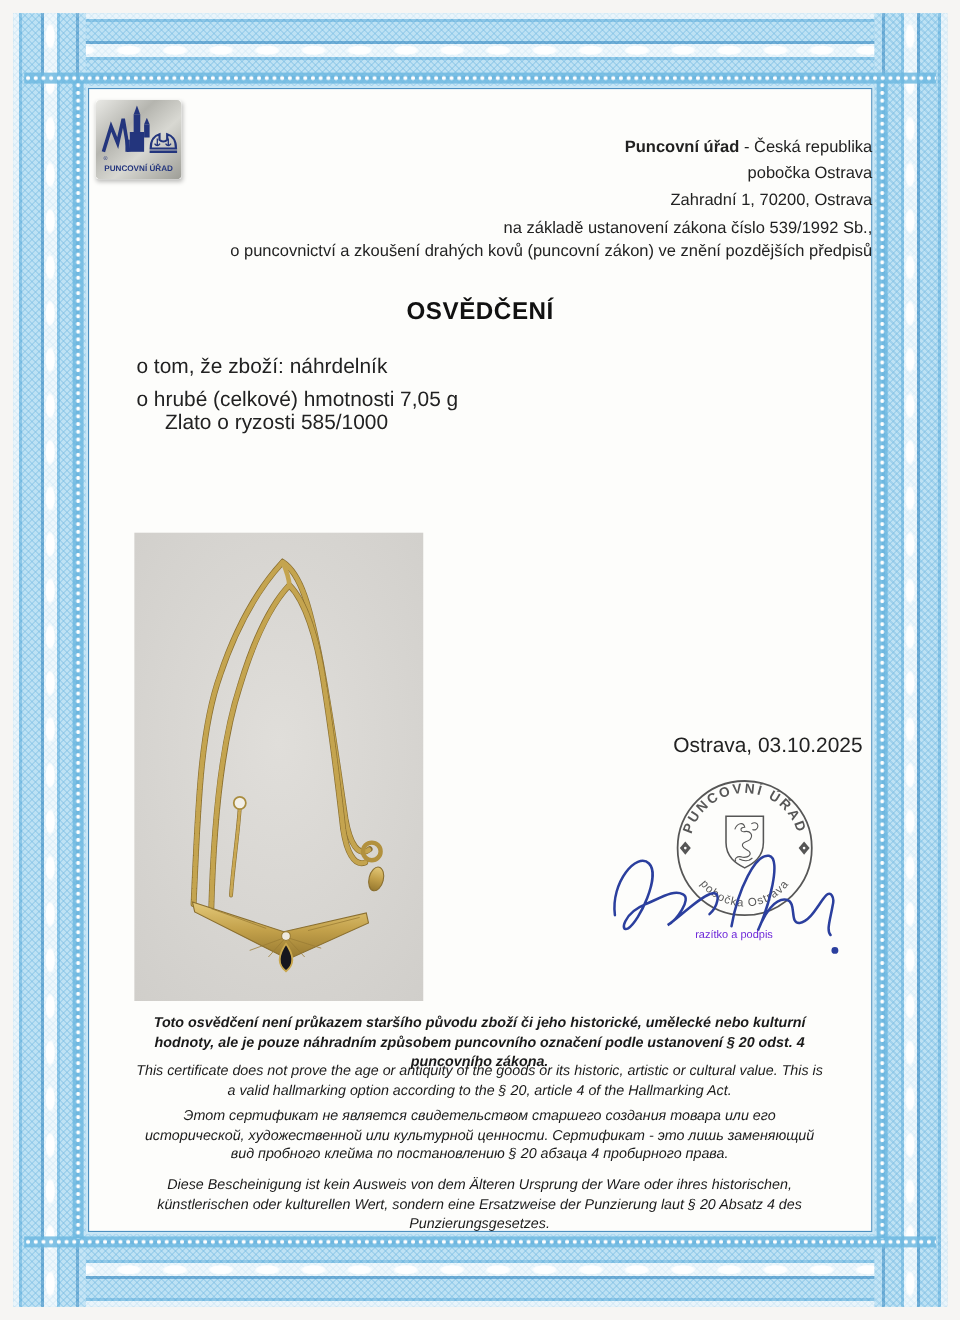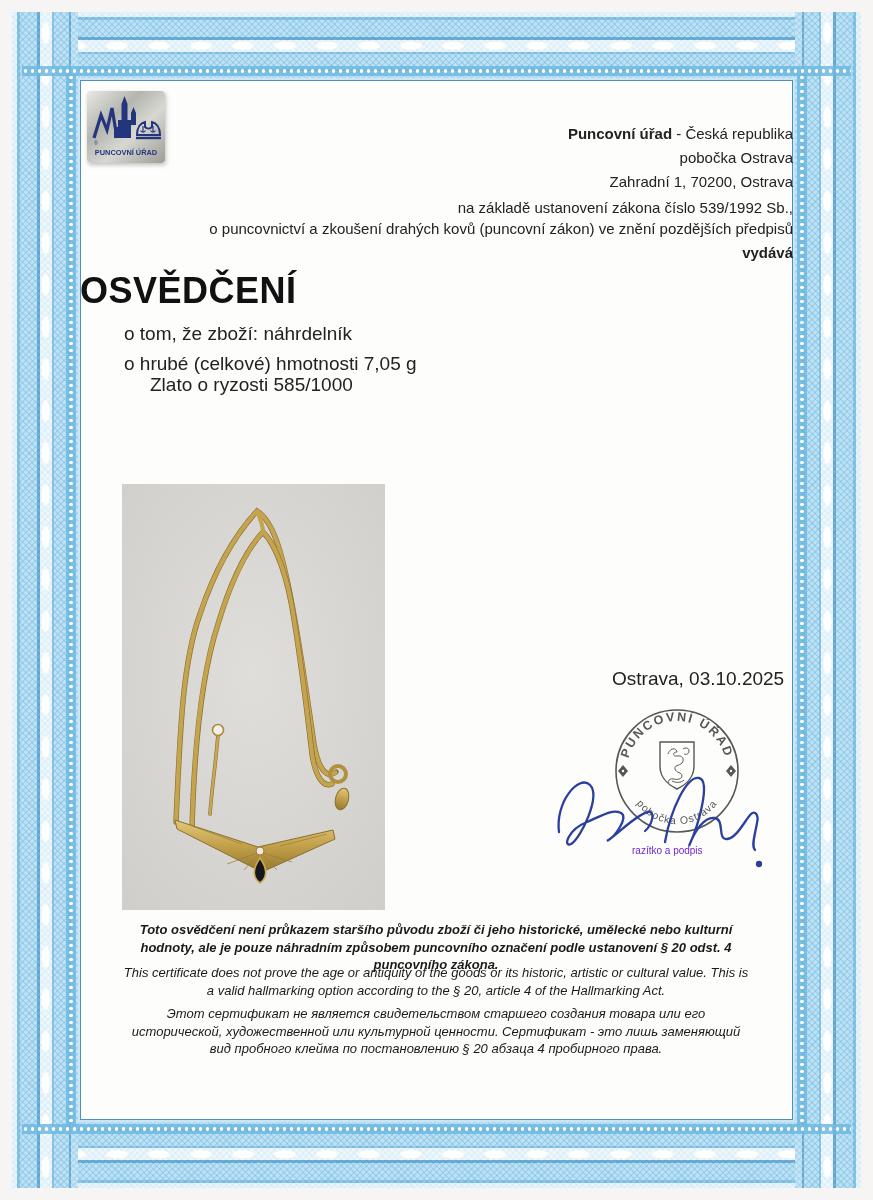--- a/index.html
+++ b/index.html
@@ -51,21 +51,21 @@
   .dots{position:absolute;z-index:2;background-color:rgba(110,185,225,.85);
     background-image:radial-gradient(circle 2px at 50% 50%, #ffffff 0 1.5px, rgba(255,255,255,0) 2.1px);}
   .dots-top{left:22px;right:22px;top:66px;height:10px;background-size:7px 10px;}
   .dots-bottom{left:22px;right:22px;bottom:66px;height:10px;background-size:7px 10px;}
   .dots-left{top:74px;bottom:74px;left:66px;width:10px;background-size:10px 7px;}
   .dots-right{top:74px;bottom:74px;right:66px;width:10px;background-size:10px 7px;}
   .paper{position:absolute;inset:80px;background:#fdfdfb;border:1px solid #4c8fc0;z-index:3;}
   .content{position:absolute;inset:0;z-index:4;}
   
   .hline{position:absolute;left:80px;right:80px;text-align:right;font-size:15px;color:#222;}
-  .doc-title{position:absolute;left:80px;right:80px;text-align:left;font-size:36px;font-weight:bold;letter-spacing:.5px;color:#111;}
+  .doc-title{position:absolute;left:80px;right:80px;text-align:center;font-size:22px;font-weight:bold;letter-spacing:.5px;color:#111;}
   .bline{position:absolute;font-size:19px;color:#222;}
   .foot{position:absolute;left:122px;width:628px;font-size:13px;line-height:17.5px;font-style:italic;color:#1a1a1a;text-align:center;}
   .foot-cz{font-weight:bold;}
   .caption{position:absolute;font-size:10px;color:#6d28d9;}
   .photo-wrap{position:absolute;left:122px;top:484px;width:263px;height:426px;}
   .logo-wrap{position:absolute;left:87px;top:91px;width:78px;height:72px;
     box-shadow:1px 2px 4px rgba(0,0,0,.25);border-radius:3px;}
   .stamp-wrap{position:absolute;left:602px;top:696px;width:150px;height:150px;}
   .sig-wrap{position:absolute;left:545px;top:752px;width:235px;height:125px;}
 </style>
@@ -120,21 +120,20 @@
       </svg>
     </div>
 
     <div class="hline" style="top:125px">
       <span style="font-weight:bold">Puncovní úřad</span><span> - Česká republika</span>
     </div>
     <div class="hline" style="top:149px">pobočka Ostrava</div>
     <div class="hline" style="top:173px">Zahradní 1, 70200, Ostrava</div>
     <div class="hline" style="top:199px">na základě ustanovení zákona číslo 539/1992 Sb.,</div>
     <div class="hline" style="top:220px">o puncovnictví a zkoušení drahých kovů (puncovní zákon) ve znění pozdějších předpisů</div>
-    <div class="hline" style="top:244px;font-weight:bold">vydává</div>
 
     <div class="doc-title" style="top:270px">OSVĚDČENÍ</div>
 
     <div class="bline" style="left:124px;top:323px">o tom, že zboží: náhrdelník</div>
     <div class="bline" style="left:124px;top:353px">o hrubé (celkové) hmotnosti 7,05 g</div>
     <div class="bline" style="left:150px;top:374px">Zlato o ryzosti 585/1000</div>
 
     <div class="photo-wrap">
       <svg width="263" height="426" viewBox="0 0 263 426">
         <defs>
@@ -215,15 +214,16 @@
           <path d="M120,90 C126,56 142,24 154,26 C166,28 154,72 144,94 C150,78 160,64 170,66 C180,68 172,88 182,87 C192,86 200,68 206,62 C210,58 214,63 212,71 C210,83 206,94 210,98"></path>
           <circle cx="214" cy="112" r="2" fill="#2b3f9e"></circle>
         </g>
       </svg>
     </div>
     <div class="caption" style="left:632px;top:845px">razítko a podpis</div>
 
     <div class="foot foot-cz" style="top:921px">Toto osvědčení není průkazem staršího původu zboží či jeho historické, umělecké nebo kulturní hodnoty, ale je pouze náhradním způsobem puncovního označení podle ustanovení § 20 odst. 4 puncovního zákona.</div>
     <div class="foot" style="top:964px">This certificate does not prove the age or antiquity of the goods or its historic, artistic or cultural value. This is a valid hallmarking option according to the § 20, article 4 of the Hallmarking Act.</div>
     <div class="foot" style="top:1005px">Этот сертификат не является свидетельством старшего создания товара или его исторической, художественной или культурной ценности. Сертификат - это лишь заменяющий вид пробного клейма по постановлению § 20 абзаца 4 пробирного права.</div>
+    <div class="foot" style="top:1068px">Diese Bescheinigung ist kein Ausweis von dem Älteren Ursprung der Ware oder ihres historischen, künstlerischen oder kulturellen Wert, sondern eine Ersatzweise der Punzierung laut § 20 Absatz 4 des Punzierungsgesetzes.</div>
 
   </div>
 </div>
 
 </body></html>

